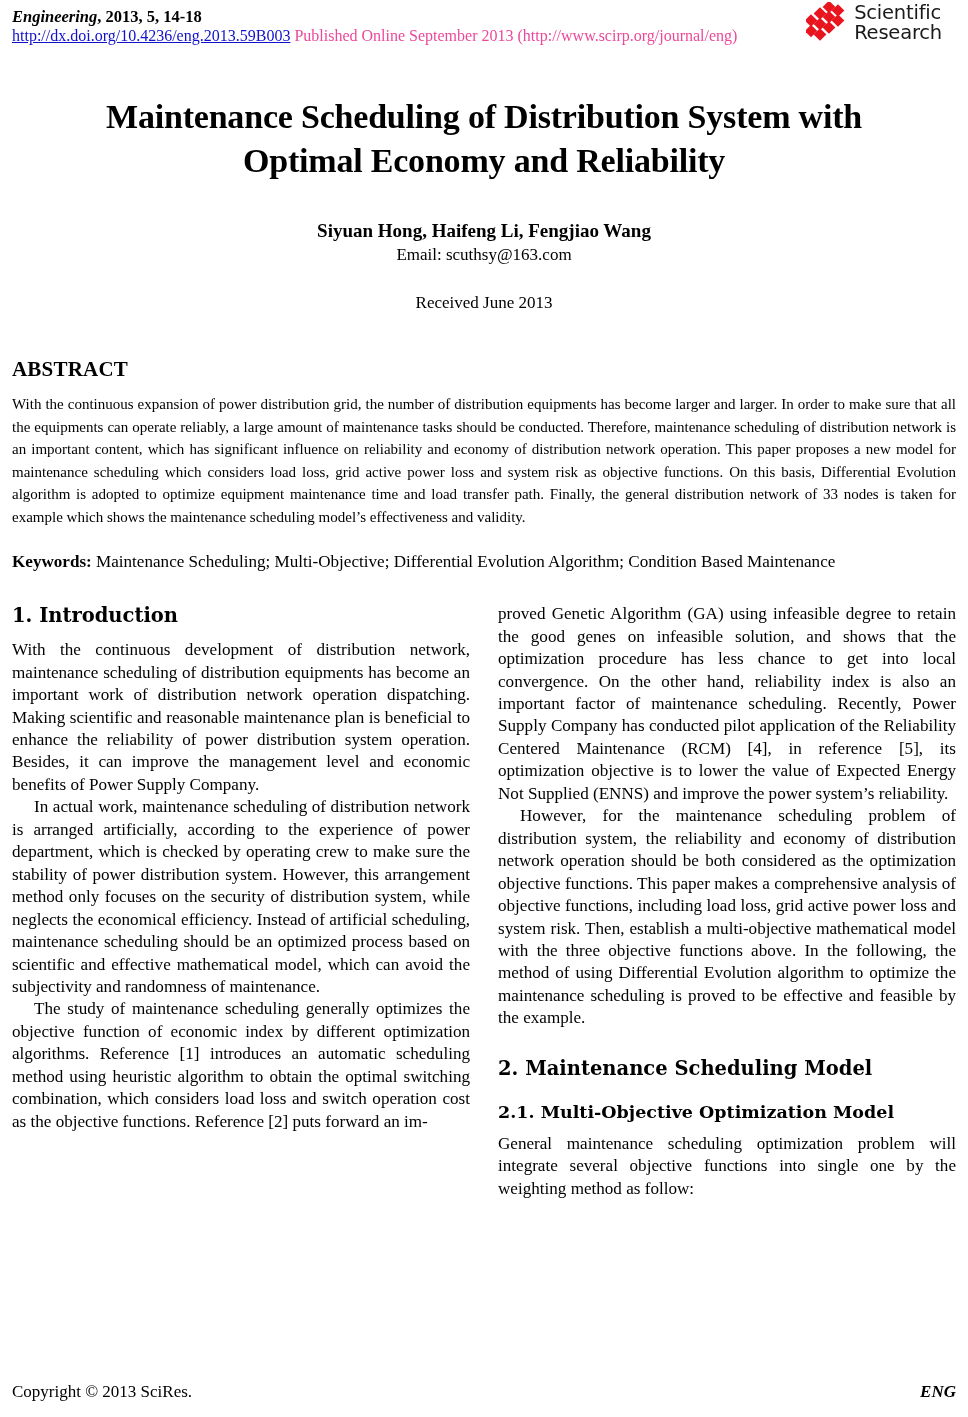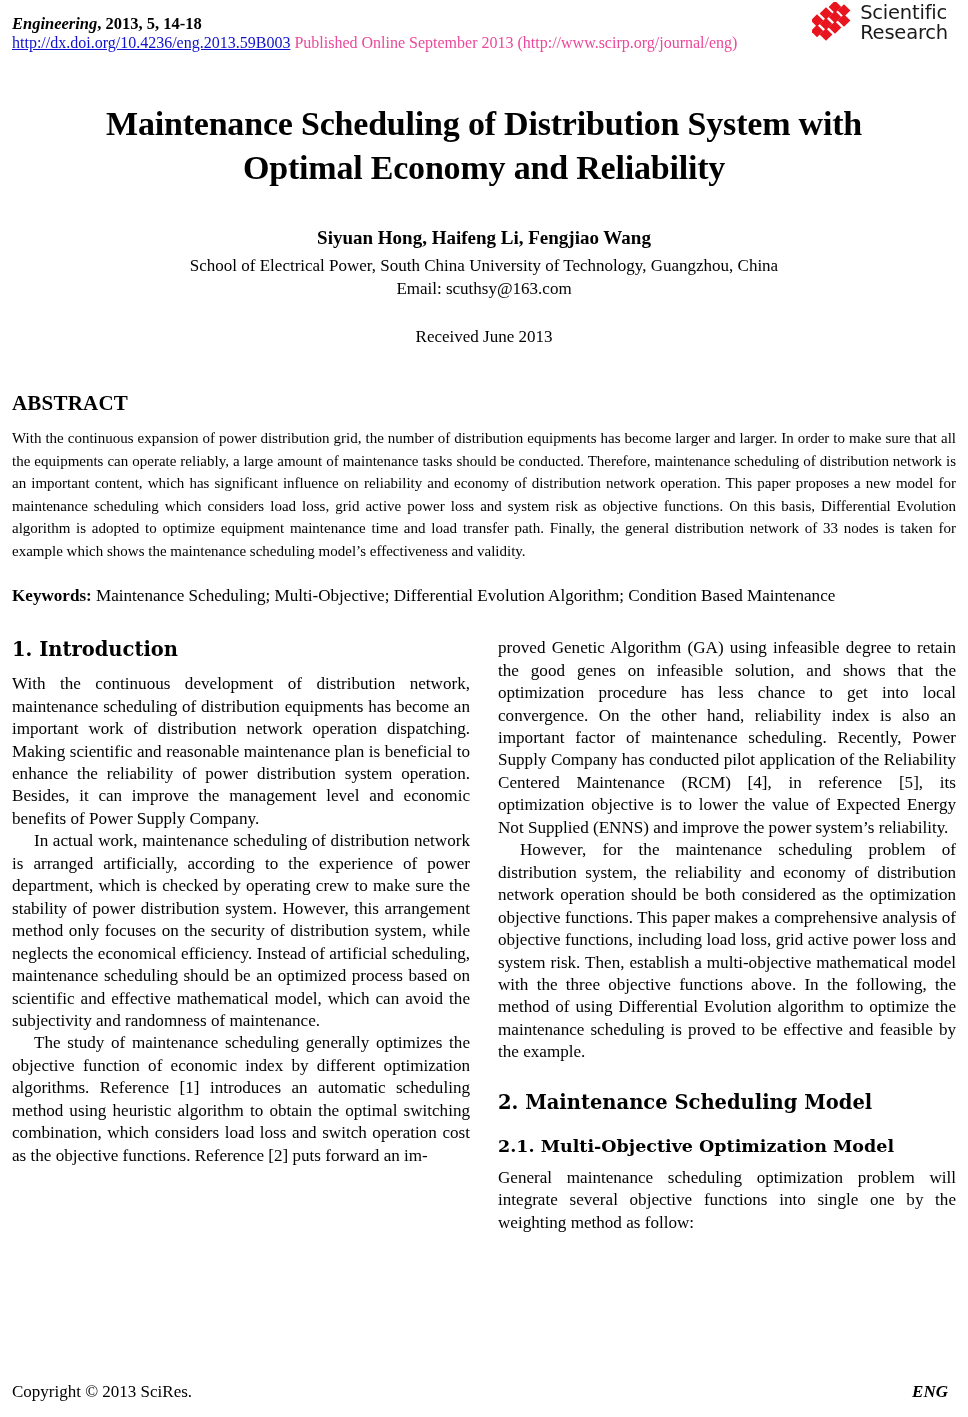--- a/index.html
+++ b/index.html
@@ -19,21 +19,21 @@
     margin: 0 auto;
     background: #ffffff;
     overflow: hidden;
     box-sizing: border-box;
     padding: 0 12px;
   }
 
   
   .runhead {
     position: relative;
-    padding-top: 14px;
+    padding-top: 7px;
     height: 46px;
   }
   .runhead-line1 {
     font-size: 16.5px;
     line-height: 19px;
     white-space: nowrap;
   }
   .journal-name {
     font-weight: bold;
     font-style: italic;
@@ -51,21 +51,21 @@
     text-decoration: underline;
   }
   .pubinfo {
     color: #ec4899;
   }
 
   
   .logo {
     position: absolute;
     top: 2px;
-    right: 8px;
+    right: 14px;
     display: flex;
     align-items: center;
     gap: 4px;
   }
   .logo-mark {
     width: 44px;
     height: 42px;
     flex: 0 0 auto;
   }
   .logo-text {
@@ -178,21 +178,21 @@
     text-justify: inter-word;
   }
   p.body.indent {
     text-indent: 22px;
   }
 
   
   .footer {
     position: absolute;
     left: 12px;
-    right: 20px;
+    right: 12px;
     bottom: 14px;
     display: flex;
     justify-content: space-between;
     align-items: baseline;
     font-size: 17px;
     line-height: 22px;
   }
   .footer-right {
     font-weight: bold;
     font-style: italic;
@@ -229,21 +229,20 @@
       <div class="logo-text">
         <div>Scientific</div>
         <div>Research</div>
       </div>
     </div>
   </div>
 
   <div class="title">Maintenance Scheduling of Distribution System with Optimal Economy and Reliability</div>
 
   <div class="authors">Siyuan Hong, Haifeng Li, Fengjiao Wang</div>
-  <div class="affiliation">School of Electrical Power, South China University of Technology, Guangzhou, China</div>
   <div class="email">Email: scuthsy@163.com</div>
   <div class="received">Received June 2013</div>
 
   <div class="abstract-wrap">
     <div class="abstract-heading">ABSTRACT</div>
     <div class="abstract-body">With the continuous expansion of power distribution grid, the number of distribution equipments has become larger and larger. In order to make sure that all the equipments can operate reliably, a large amount of maintenance tasks should be conducted. Therefore, maintenance scheduling of distribution network is an important content, which has significant influence on reliability and economy of distribution network operation. This paper proposes a new model for maintenance scheduling which considers load loss, grid active power loss and system risk as objective functions. On this basis, Differential Evolution algorithm is adopted to optimize equipment maintenance time and load transfer path. Finally, the general distribution network of 33 nodes is taken for example which shows the maintenance scheduling model’s effectiveness and validity.</div>
     <div class="keywords">
       <span class="keywords-label">Keywords:</span><span> Maintenance Scheduling; Multi-Objective; Differential Evolution Algorithm; Condition Based Maintenance</span>
     </div>
   </div>

